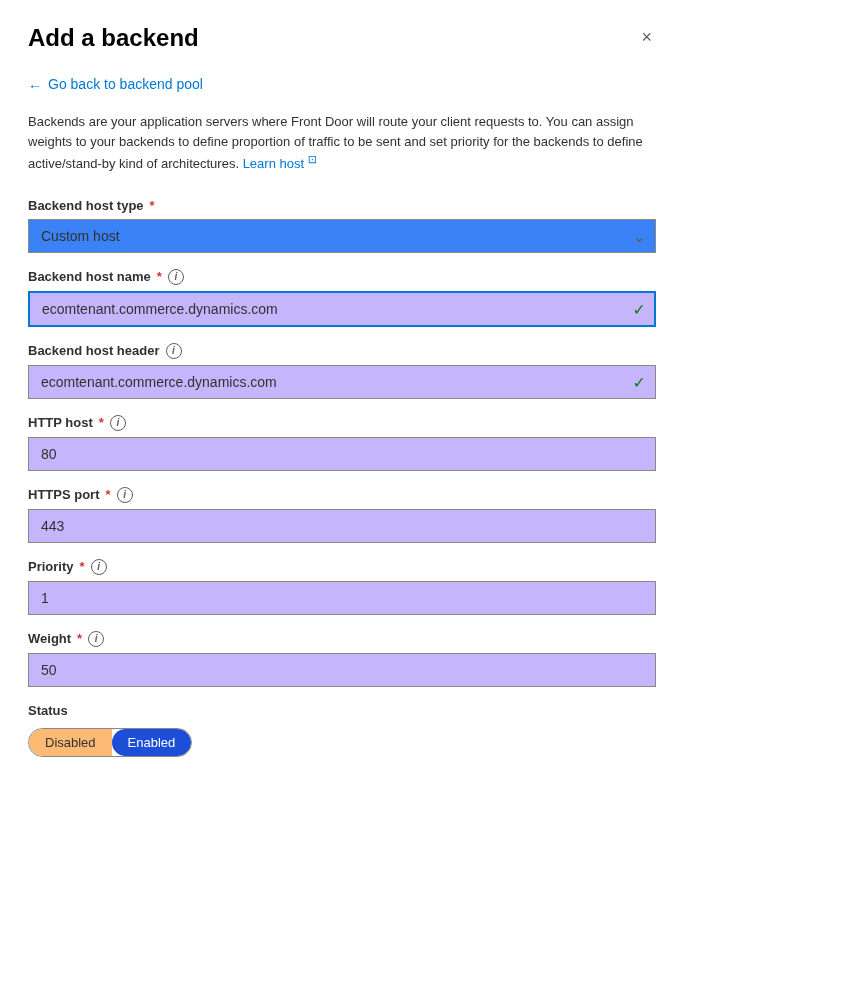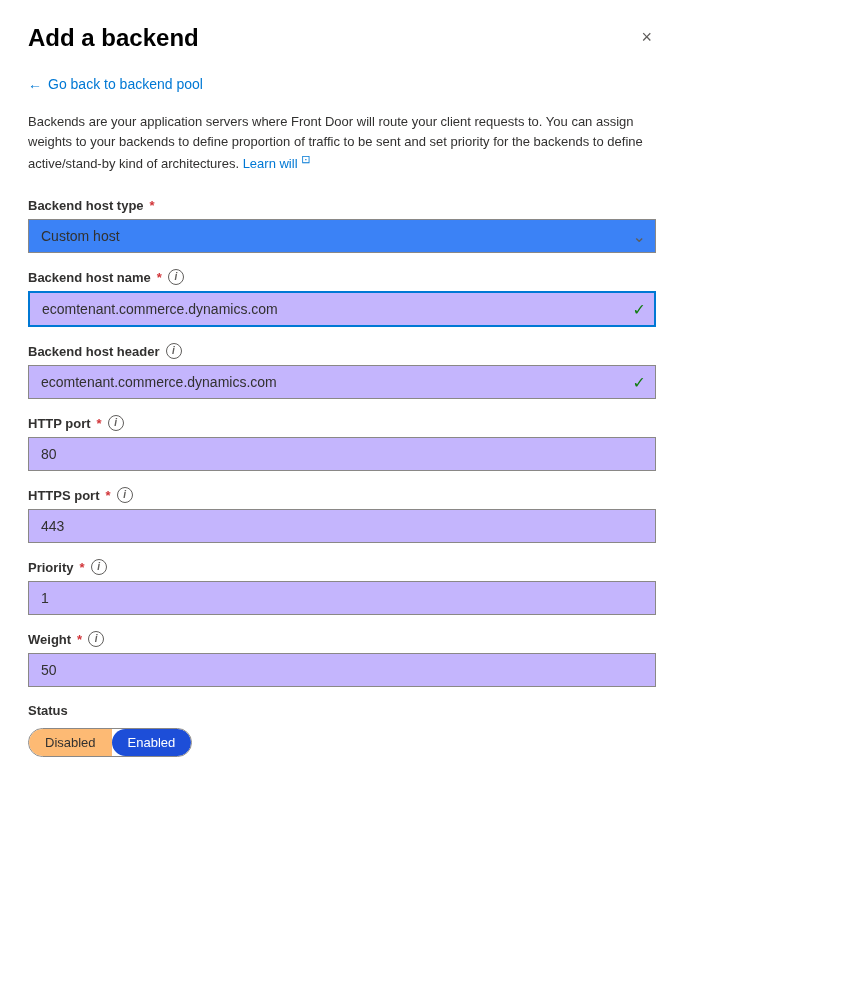--- a/index.html
+++ b/index.html
@@ -73,21 +73,21 @@
       font-size: 11px;
       vertical-align: super;
     }
 
     .form-group {
       margin-bottom: 16px;
     }
 
     .form-label {
       display: flex;
-      align-items: flex-end;
+      align-items: flex-start;
       gap: 6px;
       font-size: 13px;
       font-weight: 600;
       color: #323130;
       margin-bottom: 6px;
     }
 
     .required-star {
       color: #d13438;
       font-size: 13px;
@@ -213,21 +213,21 @@
   </div>
 
   <a class="back-link">
     <span>←</span>
     <span>Go back to backend pool</span>
   </a>
 
   <p class="description">
     <span>Backends are your application servers where Front Door will route your client requests to. You can assign weights to your backends to define proportion of traffic to be sent and set priority for the backends to define active/stand-by kind of architectures.</span>
     <a href="#">
-      <span>Learn will</span>
+      <span>Learn host</span>
       <span class="external-link-icon">⊡</span>
     </a>
   </p>
 
   <div class="form-group">
     <div class="form-label">
       <span>Backend host type</span>
       <span class="required-star">*</span>
     </div>
     <div class="select-wrapper">
@@ -259,21 +259,21 @@
       <span class="info-icon">i</span>
     </div>
     <div class="input-wrapper">
       <input type="text" class="form-input" value="ecomtenant.commerce.dynamics.com" style="">
       <span class="input-check">✓</span>
     </div>
   </div>
 
   <div class="form-group">
     <div class="form-label">
-      <span>HTTP port</span>
+      <span>HTTP host</span>
       <span class="required-star">*</span>
       <span class="info-icon">i</span>
     </div>
     <input type="text" class="form-input" value="80" style="">
   </div>
 
   <div class="form-group">
     <div class="form-label">
       <span>HTTPS port</span>
       <span class="required-star">*</span>

